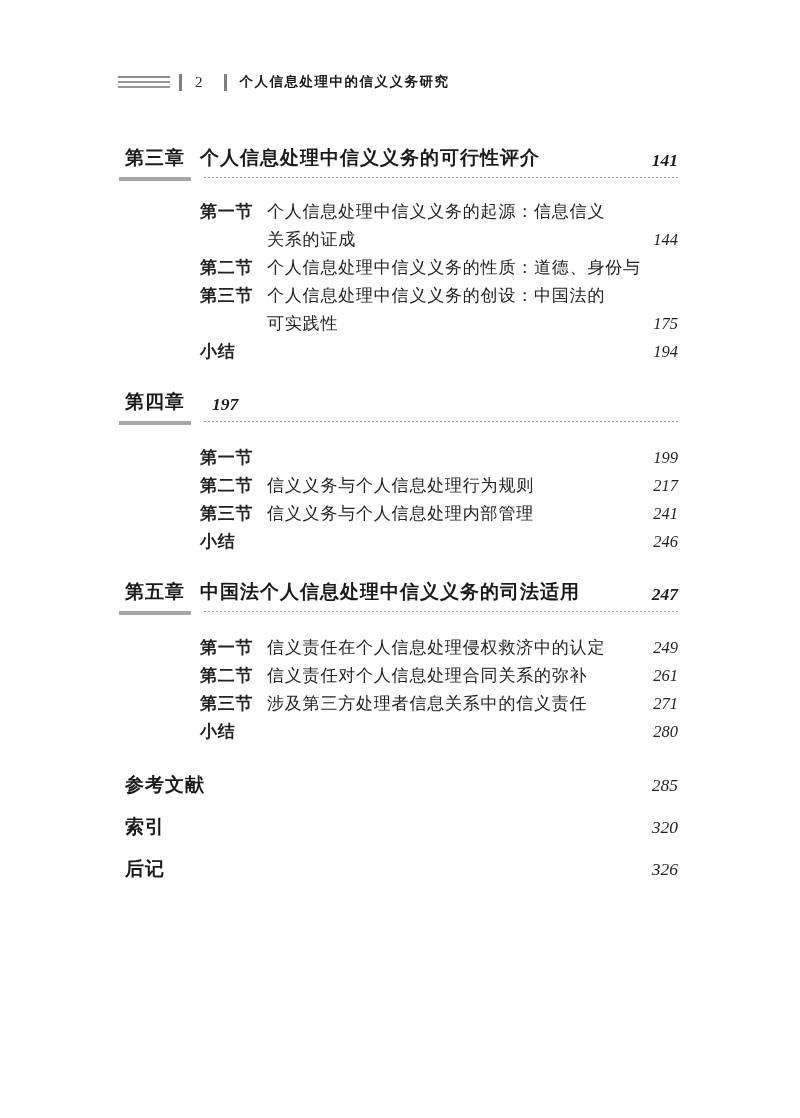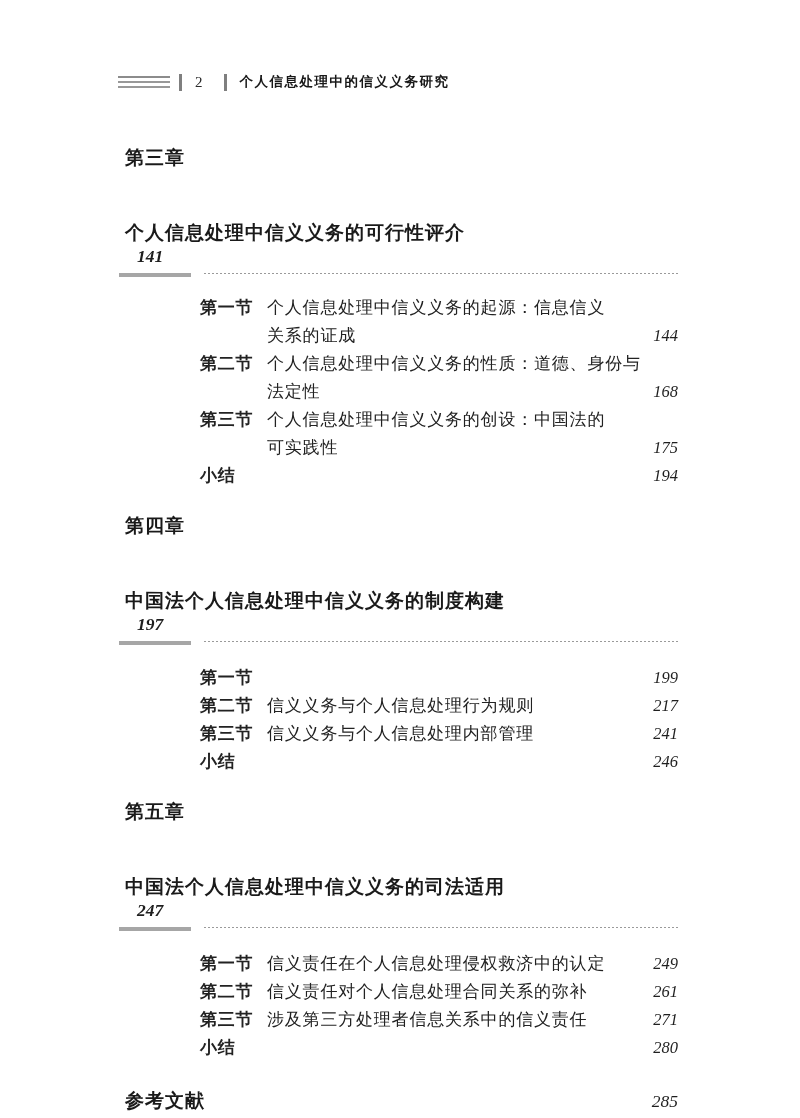--- a/index.html
+++ b/index.html
@@ -60,23 +60,22 @@
     letter-spacing: 1.5px;
     margin-left: 13px;
     color: #181818;
   }
 
   
   .chapter { }
   .ch-row {
     position: relative;
     display: flex;
-    align-items: flex-start;
+    align-items: flex-end;
     padding-bottom: 10px;
-    flex-direction: column;
   }
   .chapter.first { margin-top: 53px; }
   .chapter.later { margin-top: 23px; }
   .ch-label {
     flex: 0 0 75px;
     font-size: 19px;
     font-weight: 700;
     letter-spacing: 1px;
     white-space: nowrap;
   }
@@ -194,43 +193,38 @@
         <span class="sec-title">个人信息处理中信义义务的起源：信息信义</span>
       </div>
       <div class="sec-line sec-cont">
         <span class="sec-title">关系的证成</span>
         <span class="sec-page">144</span>
       </div>
       <div class="sec-line">
         <span class="sec-label">第二节</span>
         <span class="sec-title">个人信息处理中信义义务的性质：道德、身份与</span>
       </div>
-      <div class="sec-line sec-cont">
-        <span class="sec-title">法定性</span>
-        <span class="sec-page">168</span>
-      </div>
       <div class="sec-line">
         <span class="sec-label">第三节</span>
         <span class="sec-title">个人信息处理中信义义务的创设：中国法的</span>
       </div>
       <div class="sec-line sec-cont">
         <span class="sec-title">可实践性</span>
         <span class="sec-page">175</span>
       </div>
       <div class="sec-line">
         <span class="sec-label">小结</span>
         <span class="sec-page">194</span>
       </div>
     </div>
   </div>
 
   <div class="chapter later">
     <div class="ch-row">
       <span class="ch-label">第四章</span>
-      <span class="ch-title">中国法个人信息处理中信义义务的制度构建</span>
       <span class="ch-page">197</span>
       <span class="ch-underline"></span>
       <span class="ch-dots"></span>
     </div>
     <div class="sections later">
       <div class="sec-line">
         <span class="sec-label">第一节</span>
         <span class="sec-page">199</span>
       </div>
       <div class="sec-line">

